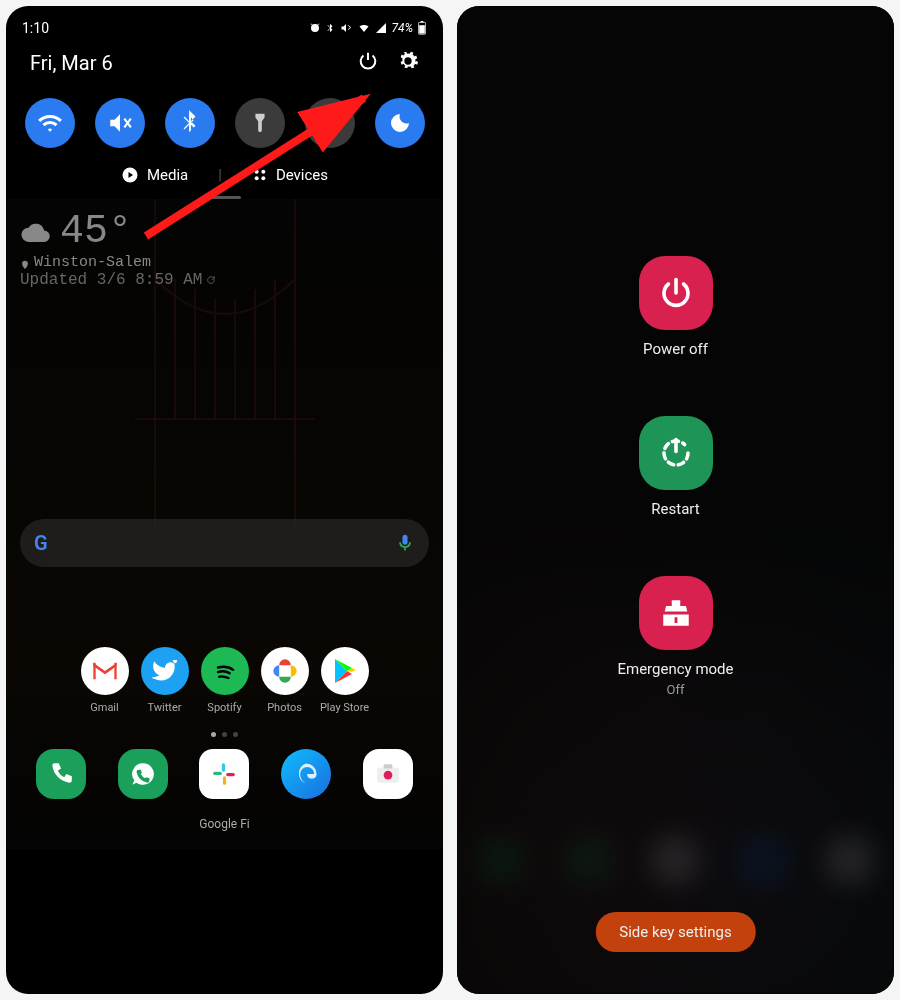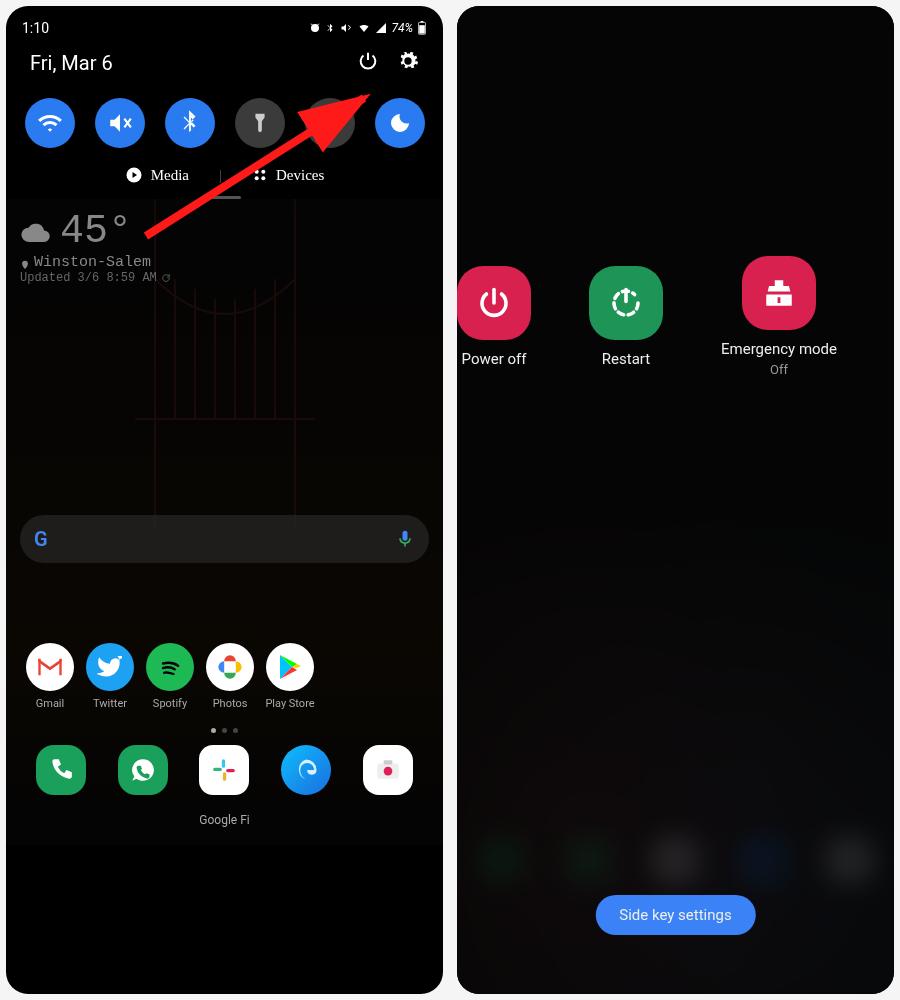--- a/index.html
+++ b/index.html
@@ -40,55 +40,54 @@
   .qs-btn {
     width: 50px; height: 50px; border-radius: 50%;
     display: flex; align-items: center; justify-content: center;
     background: #3b3b3b;
   }
   .qs-btn.on { background: #2a7af0; }
   .media-row {
     display: flex; gap: 30px; justify-content: center; align-items: center;
     padding: 4px 0 10px;
     font-size: 15px;
-    font-family: Liberation Serif, serif;
   }
   .media-row .chip { display: flex; align-items: center; gap: 8px; }
   .media-row .sep { color: #555; }
   .handle {
     width: 32px; height: 3px; background: #555; border-radius: 2px;
     margin: 2px auto 0;
   }
   .homescreen {
     position: relative;
     padding: 10px 14px 18px;
     background: linear-gradient(180deg, #0a0a0a 0%, #1a1208 70%, #0a0a0a 100%);
     flex: 1;
   }
   .dimmer { position: absolute; inset: 0; background: rgba(0,0,0,0.6); }
   .weather { position: relative; color: #888; font-family: Liberation Mono, monospace; }
   .weather .temp { font-size: 40px; font-weight: 200; display:flex; align-items:center; gap:6px;}
   .weather .loc { font-size: 15px; display:flex; gap:4px; align-items:flex-end;}
-  .weather .upd { font-size: 12px; color:#666; display:flex; gap:4px; align-items:center;}
+  .weather .upd { font-size: 16px; color:#666; display:flex; gap:4px; align-items:center;}
   .bridge {
     position:absolute; left:50%; top:0; width:200px; height:330px; transform:translateX(-50%);
     opacity:0.25;
   }
   .search-pill {
     position: relative;
     margin-top: 230px;
     background: rgba(40,40,40,0.7);
     border-radius: 30px;
     height: 48px;
     display: flex; align-items: center; justify-content: space-between;
     padding: 0 14px;
   }
   .app-grid {
     position: relative;
-    display: flex; justify-content: flex-start;
+    display: flex; justify-content: center;
     margin-top: 80px;
   }
   .app { display:flex; flex-direction:column; align-items:center; gap:6px; width:60px;}
   .app .ic { width:48px; height:48px; border-radius:50%; background:#333; display:flex;align-items:center;justify-content:center;}
   .app .lbl { font-size:11px; color:#aaa; }
   .pager { display:flex; gap:6px; justify-content:center; margin:18px 0 6px; position:relative;}
   .pager .dot{width:5px;height:5px;border-radius:50%;background:#444;}
   .pager .dot.active{background:#aaa;}
   .dock {
     position: relative;
@@ -108,35 +107,35 @@
     position:absolute; inset:0;
     background:
       radial-gradient(circle at 30% 85%, rgba(180,50,50,0.15), transparent 40%),
       radial-gradient(circle at 70% 88%, rgba(50,120,180,0.15), transparent 40%),
       #111;
     filter: blur(1px);
   }
   .right-overlay { position:absolute; inset:0; background:rgba(0,0,0,0.65);}
   .power-col {
     position:relative;
-    display:flex; flex-direction:row; align-items:center; gap:58px;
+    display:flex; flex-direction:column; align-items:center; gap:58px;
     padding-top: 250px;
   }
   .p-btn { display:flex; flex-direction:column; align-items:center; gap:10px;}
   .p-ic {
     width: 74px; height:74px; border-radius:26px;
     display:flex;align-items:center;justify-content:center;
   }
   .p-ic.red { background:#d8214f; }
   .p-ic.green { background:#1e9457; }
   .p-lbl { font-size:15px; color:#eee; }
   .p-sub { font-size:13px; color:#999; margin-top:-6px;}
   .side-key {
-    position:absolute; bottom:59px; left:50%; transform:translateX(-50%);
-    background:#3b82f6; color:#eee;
+    position:absolute; bottom:42px; left:50%; transform:translateX(-50%);
+    background:#c2410c; color:#eee;
     padding:11px 24px; border-radius:24px;
     font-size:15px;
   }
   
   .blur-apps {
     position:absolute; bottom:110px; left:0; right:0;
     display:flex; justify-content:space-around;
     filter: blur(12px); opacity:0.3;
   }
   .blur-apps .b { width:48px;height:48px;border-radius:16px; }

